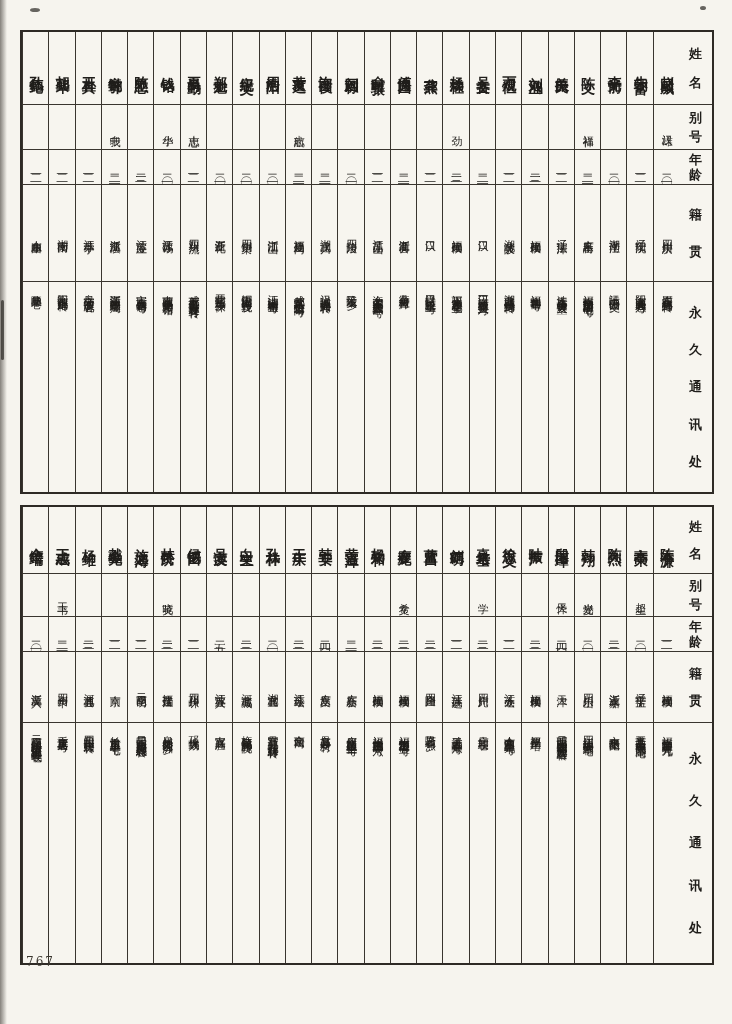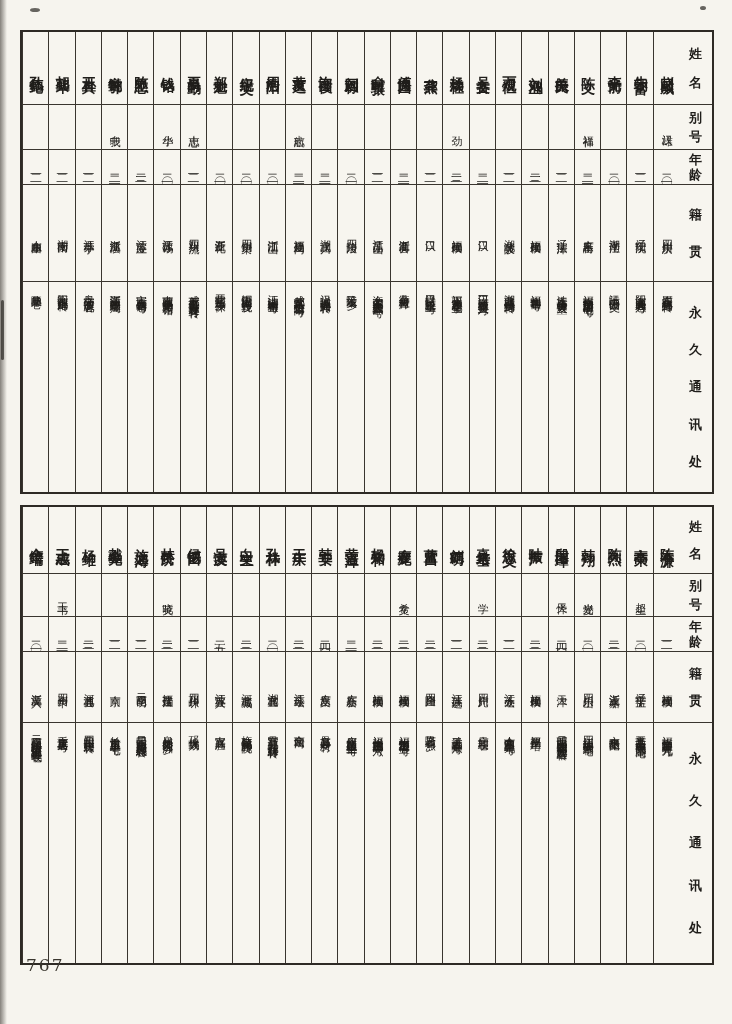--- a/index.html
+++ b/index.html
@@ -78,21 +78,21 @@
   .vspread{
     display:flex;flex-direction:column;
     justify-content:space-evenly;align-items:center;
     height:100%;width:100%;
     font-weight:bold;font-size:13px;
   }
   .vspread span{display:block;line-height:1;}
 
   .page-number{
     position:absolute;left:26px;top:955px;
-    font-size:17px;color:#3a362f;letter-spacing:2px;
+    font-size:12px;color:#3a362f;letter-spacing:2px;
     font-family:"DejaVu Serif",serif;
   }
 </style>
 </head>
 <body>
 
 <div class="page">
 
   <div class="table t0">
     <div class="col hcol">

